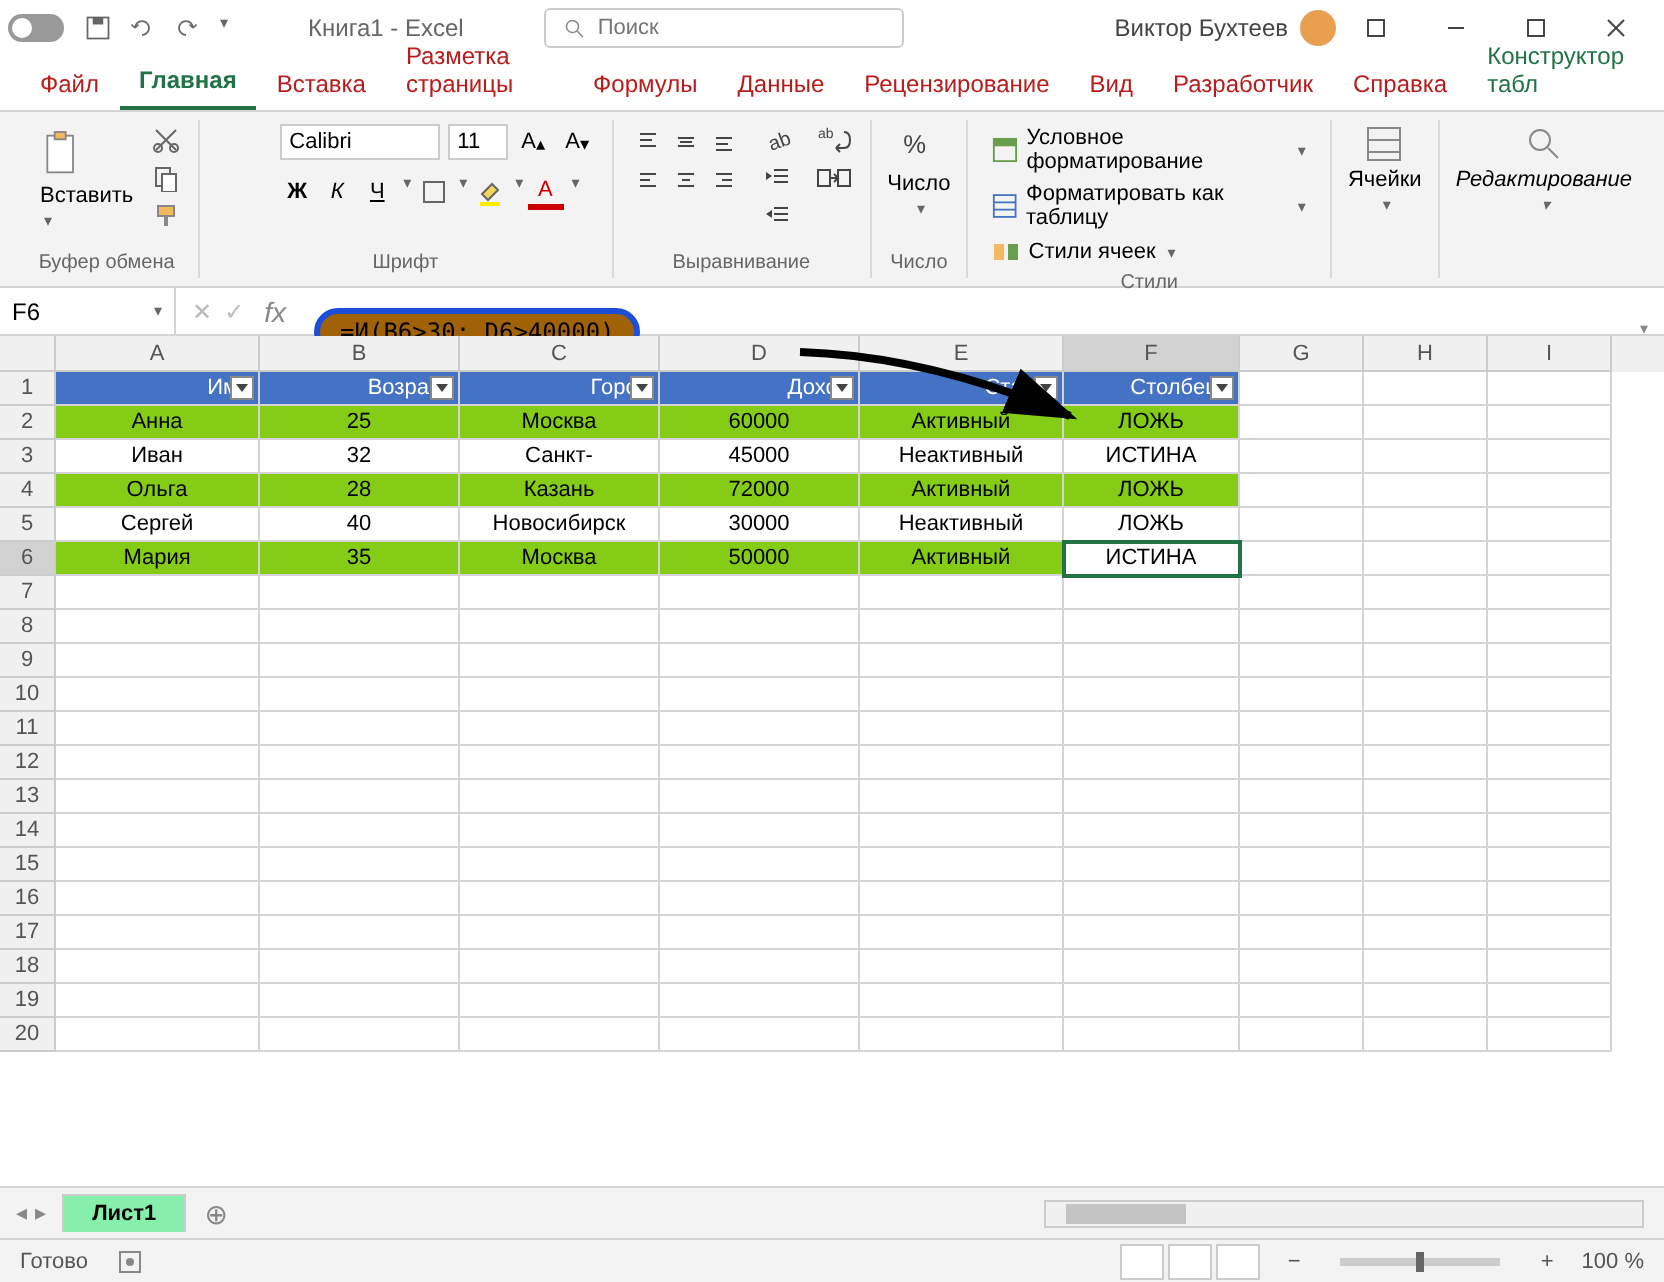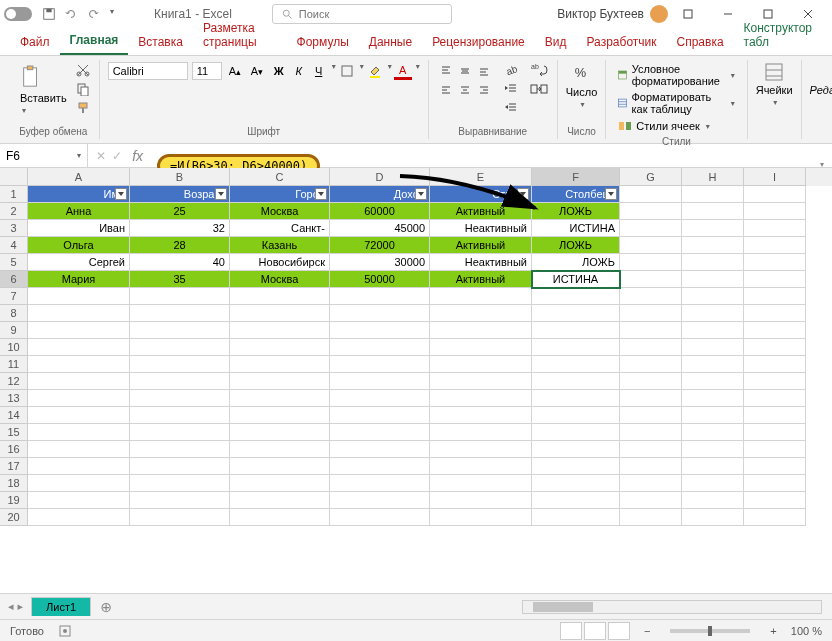--- a/index.html
+++ b/index.html
@@ -56,48 +56,48 @@
 .style-row svg { width:14px; height:14px; }
 
 .cells-btn, .edit-btn { display:flex; flex-direction:column; align-items:center; gap:2px; font-size:11px; }
 .cells-btn svg, .edit-btn svg { width:20px; height:20px; }
 
 .namebox-row { height: 24px; background:#fff; border-bottom:1px solid #d4d4d4; display:flex; align-items:center; font-size:12px; }
 .namebox { width:88px; border-right:1px solid #d4d4d4; padding:0 6px; height:100%; display:flex; align-items:center; }
 .fx-btns { display:flex; align-items:center; gap:6px; padding:0 8px; color:#888; }
 .fx-icon { font-style:italic; font-size:14px; padding:0 4px; }
 .formula-bar { flex:1; padding:0 8px; position:relative; }
-.formula-highlight { position:absolute; left:2px; top:-2px; border:3px solid #a16207; border-radius:14px; padding:2px 10px; font-size:12px; font-family:Consolas,monospace; background:#fde047; }
+.formula-highlight { position:absolute; left:2px; top:-2px; border:3px solid #1d4ed8; border-radius:14px; padding:2px 10px; font-size:12px; font-family:Consolas,monospace; background:#a16207; }
 .formula-bar .expand { position:absolute; right:8px; top:4px; color:#888; font-size:8px; }
 
 .arrow-annotation { position:absolute; left:395px; top:168px; z-index:5; pointer-events:none; }
 
 .grid-area { position:absolute; top:168px; left:0; right:0; bottom:48px; overflow:hidden; background:#fff; }
 .col-headers { display:flex; height:18px; background:#f0f0f0; font-size:11px; color:#555; position:sticky; top:0; }
 .corner { width:28px; border-right:1px solid #ccc; border-bottom:1px solid #ccc; background:#f0f0f0; }
 .ch { border-right:1px solid #ccc; border-bottom:1px solid #ccc; text-align:center; line-height:18px; }
 .ch.sel { background:#d2d2d2; }
 .c-A{width:102px}.c-B{width:100px}.c-C{width:100px}.c-D{width:100px}.c-E{width:102px}.c-F{width:88px}.c-G{width:62px}.c-H{width:62px}.c-I{width:62px}
 
 .rows { }
 .row { display:flex; height:17px; font-size:11px; }
 .rh { width:28px; background:#f0f0f0; border-right:1px solid #ccc; border-bottom:1px solid #ccc; text-align:center; line-height:17px; color:#555; }
 .rh.sel { background:#d2d2d2; }
 .cell { border-right:1px solid #d4d4d4; border-bottom:1px solid #d4d4d4; padding:0 4px; line-height:17px; text-align:center; overflow:hidden; white-space:nowrap; }
 .row0 .cell { background:#4472c4; color:#fff; font-weight:400; position:relative;text-align:right; }
 .row0 .cell .filter { position:absolute; right:2px; top:2px; width:12px; height:12px; background:#fff; border:1px solid #888; }
 .row0 .cell .filter::after { content:''; position:absolute; top:3px; left:2px; border-left:3px solid transparent; border-right:3px solid transparent; border-top:4px solid #444; }
 .stripe-even .cell { background:#84cc16; }
-.stripe-odd .cell { background:#fff;text-align:right; }
+.stripe-odd .cell { background:#fff; }
 .cell.selcell { outline:2px solid #217346; outline-offset:-1px; background:#fff !important; position:relative; z-index:2; }
 .row .cell.blank { background:#fff; }
 
 .sheet-tabs { position:absolute; bottom:22px; left:0; right:0; height:26px; background:#f3f3f3; border-top:1px solid #d4d4d4; display:flex; align-items:center; font-size:11px; }
 .sheet-nav { display:flex; gap:4px; padding:0 8px; color:#888; }
-.sheet-tab { background:#14b8a6; border:1px solid #ccc; border-bottom:none; padding:3px 14px; font-weight:400; }
+.sheet-tab { background:#86efac; border:1px solid #ccc; border-bottom:none; padding:3px 14px; font-weight:700; }
 .sheet-add { width:22px; height:22px; display:flex; align-items:center; justify-content:center; color:#888; font-size:14px; margin-left:4px; }
 .hscroll { margin-left:auto; width:300px; height:14px; background:#f0f0f0; border:1px solid #ccc; position:relative; margin-right:10px; }
 .hscroll .thumb { position:absolute; left:10px; top:1px; width:60px; height:10px; background:#c4c4c4; }
 
 .statusbar { position:absolute; bottom:0; left:0; right:0; height:22px; background:#f3f3f3; border-top:1px solid #d4d4d4; display:flex; align-items:center; font-size:11px; padding:0 10px; color:#555; gap:14px; }
 .statusbar .views { margin-left:auto; display:flex; gap:2px; }
 .statusbar .vbtn { width:22px; height:18px; border:1px solid #ccc; background:#fff; }
 .statusbar .zoom-slider { width:80px; height:4px; background:#ccc; position:relative; margin:0 6px; }
 .statusbar .zoom-slider .zthumb { position:absolute; left:38px; top:-3px; width:4px; height:10px; background:#666; }
 
@@ -217,21 +217,21 @@
                 <rect x="6" y="7" width="2" height="5" fill="#888"></rect>
               </svg>
             </span>
           </div>
       </div>
     </div>
     <div class="group-label">Буфер обмена</div>
   </div>
 
   <div class="group">
-    <div class="group-body" style="">
+    <div class="group-body" style="flex-direction:column;margin-left:32px;">
       <div class="font-row">
         <input class="font-name" value="Calibri" style="">
         <input class="font-size" value="11" style="">
         <span class="fb">A<sup>▴</sup></span>
         <span class="fb">A<sup>▾</sup></span>
       </div>
       <div class="font-btns">
         <span class="fb bold">Ж</span>
         <span class="fb italic">К</span>
         <span class="fb underline">Ч</span>

